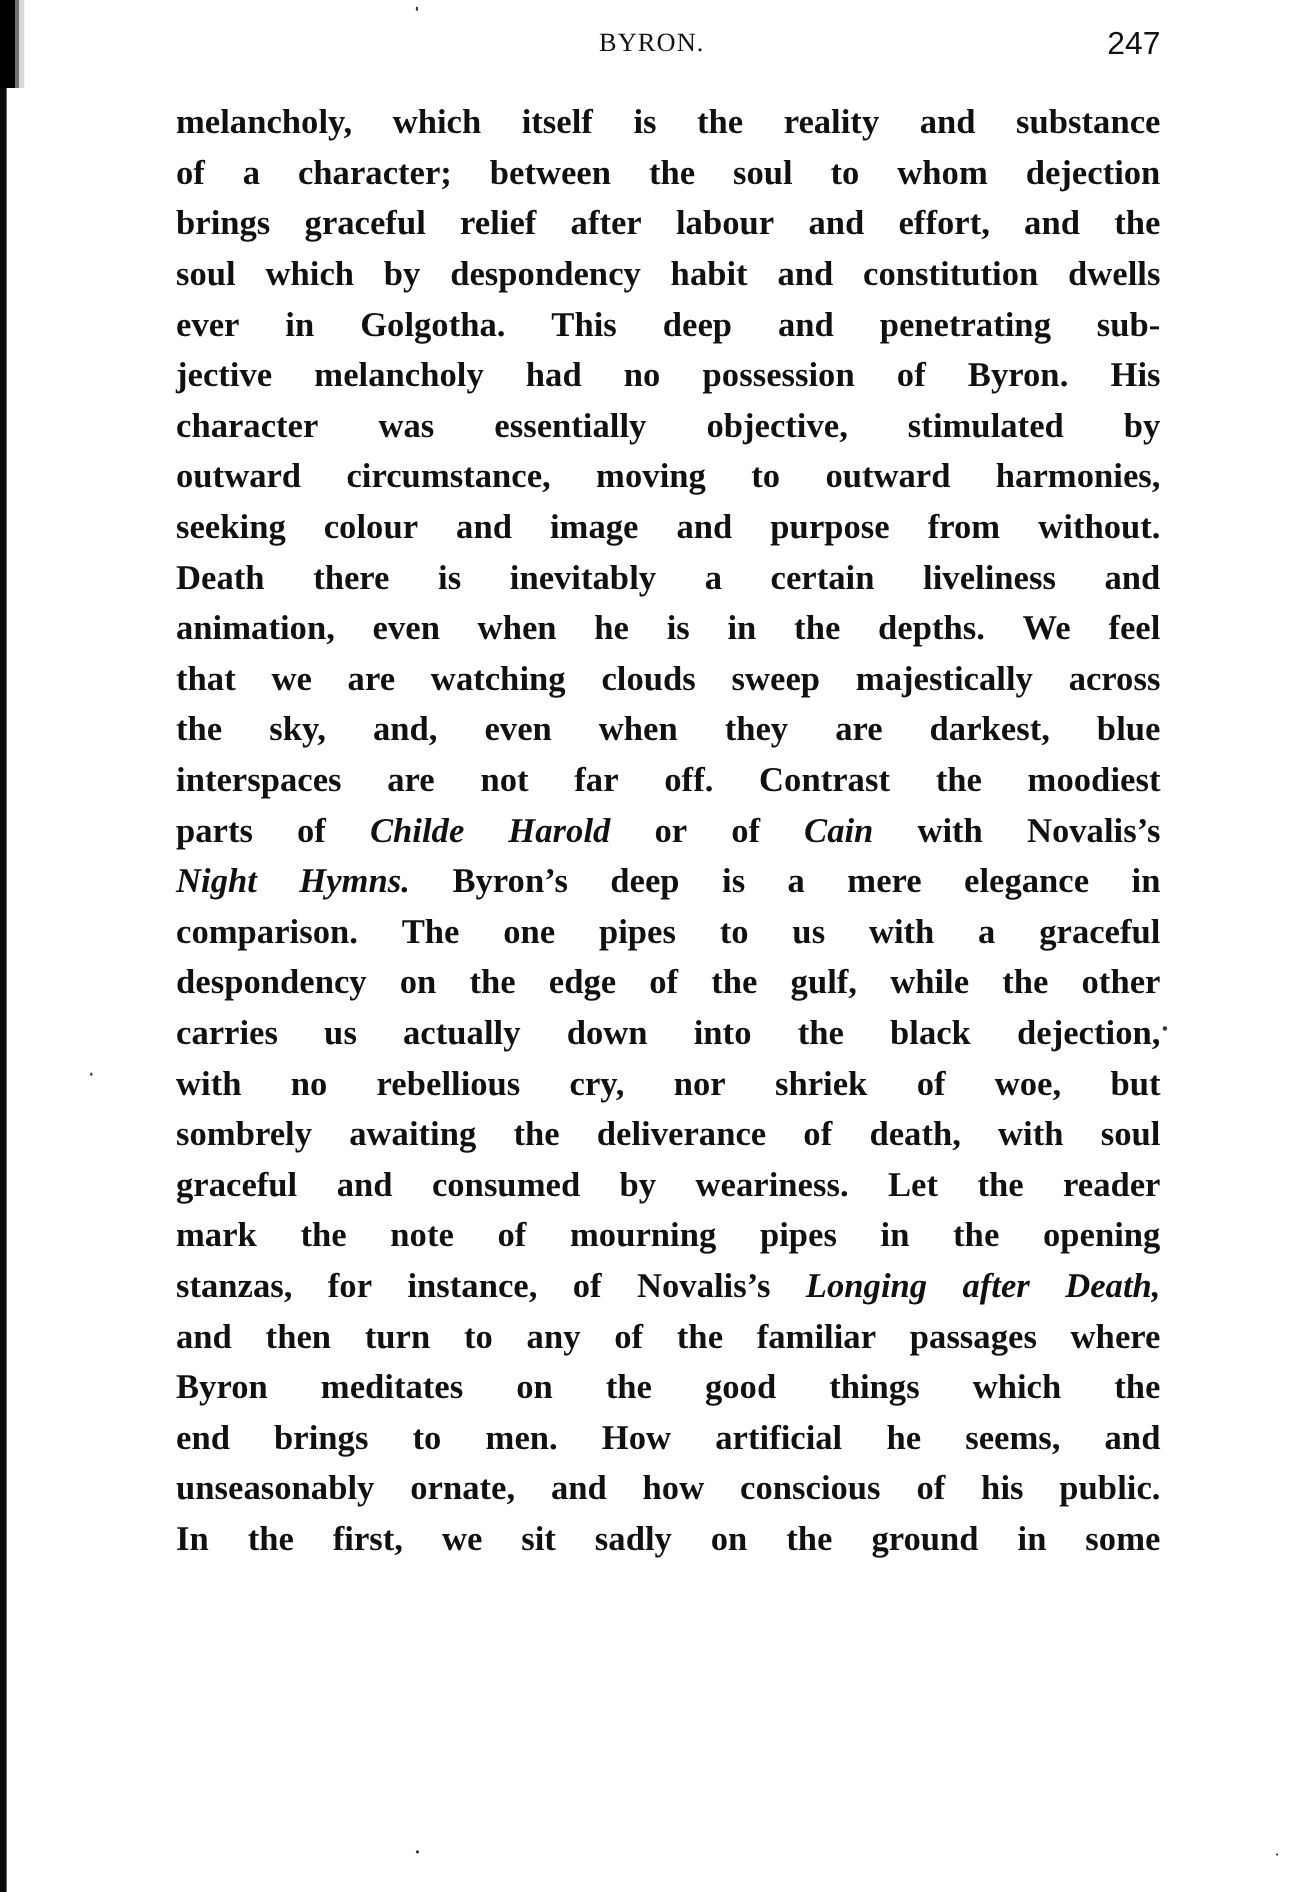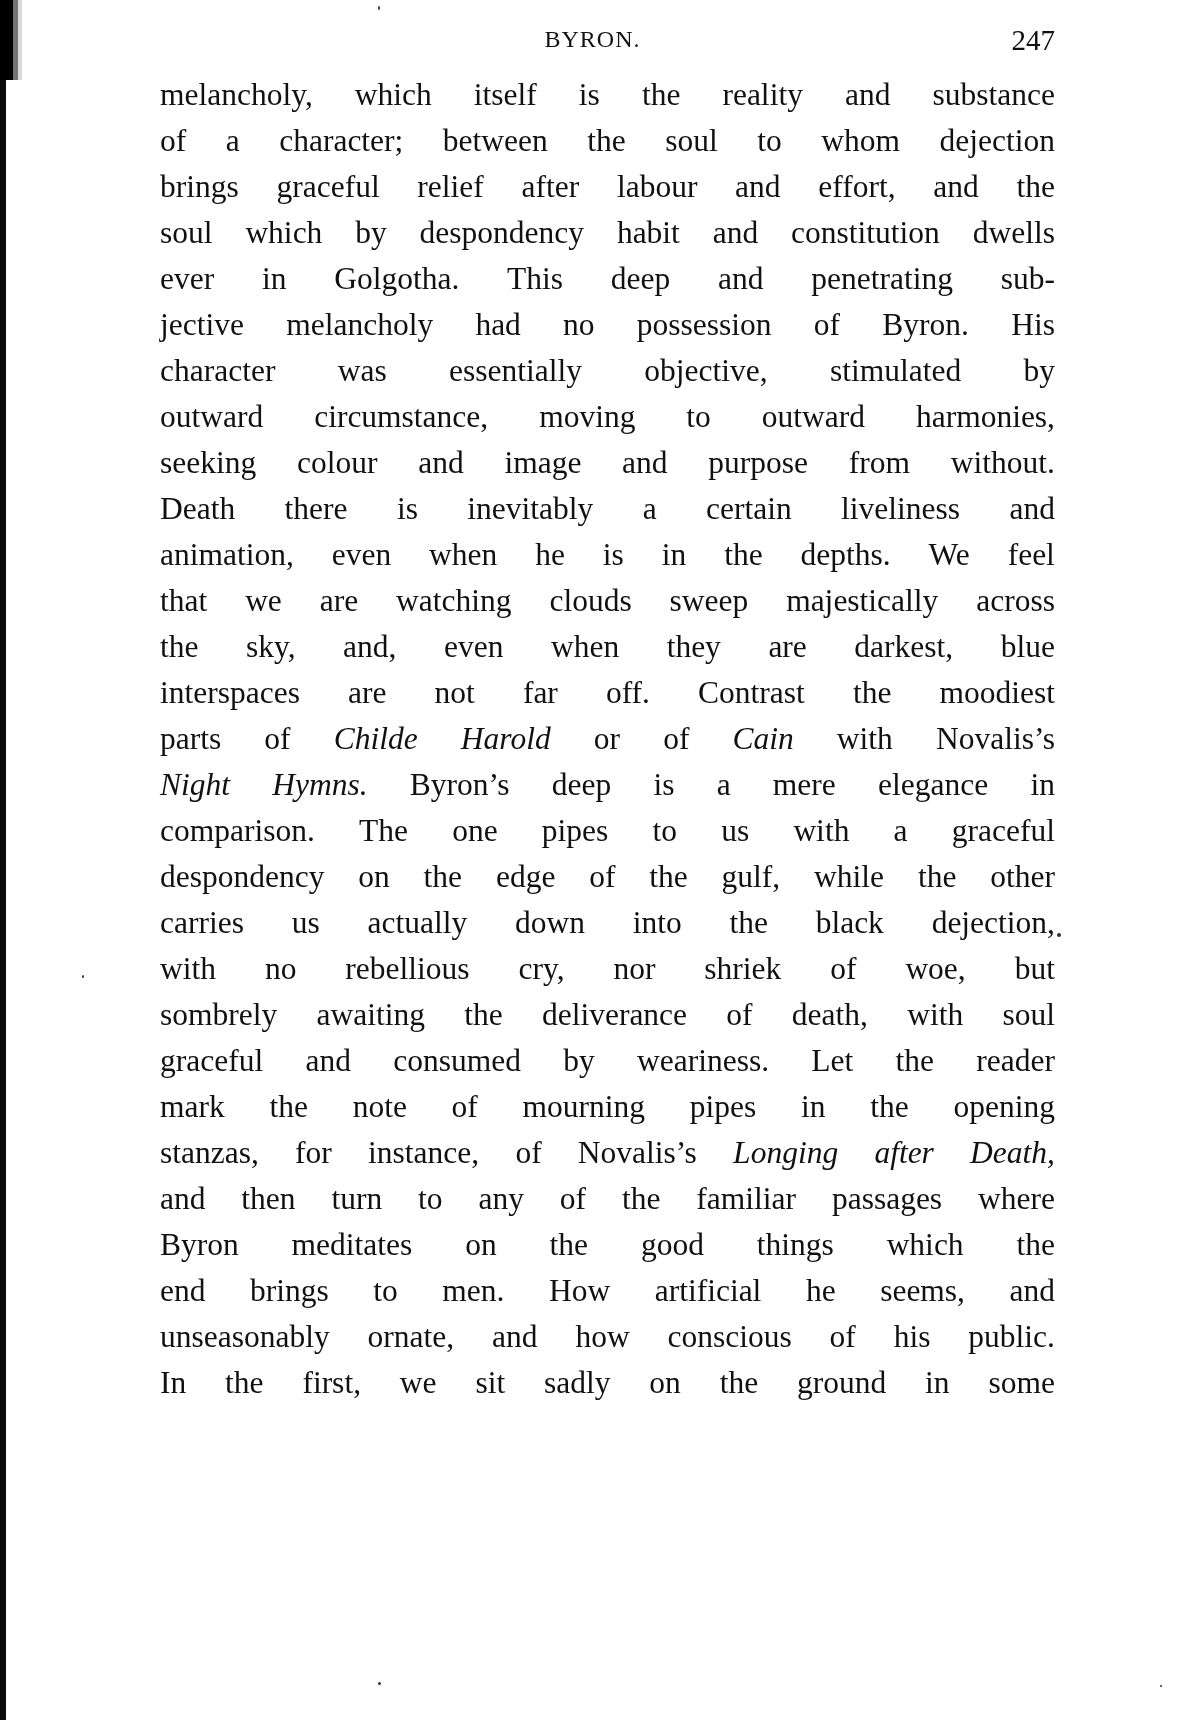--- a/index.html
+++ b/index.html
@@ -46,28 +46,29 @@
       top: 0;
       font-family: "Liberation Serif", "DejaVu Serif", serif;
       font-size: 24px;
       letter-spacing: 1px;
       padding-right: 30px;
     }
     .page-number {
       position: absolute;
       right: 0;
       top: -2px;
-      font-family: Liberation Serif, serif;
+      font-family: Liberation Sans, sans-serif;
       font-size: 29px;
     }
     .body-text {
       position: absolute;
-      top: 72px;
+      top: 88px;
       left: 160px;
       width: 895px;
+      font-weight: bold;
     }
     .line {
       height: 46px;
       line-height: 46px;
       font-family: "Liberation Serif", "DejaVu Serif", serif;
       font-size: 31.5px;
       text-align: justify;
       text-align-last: justify;
       white-space: nowrap;
       display: flex;

